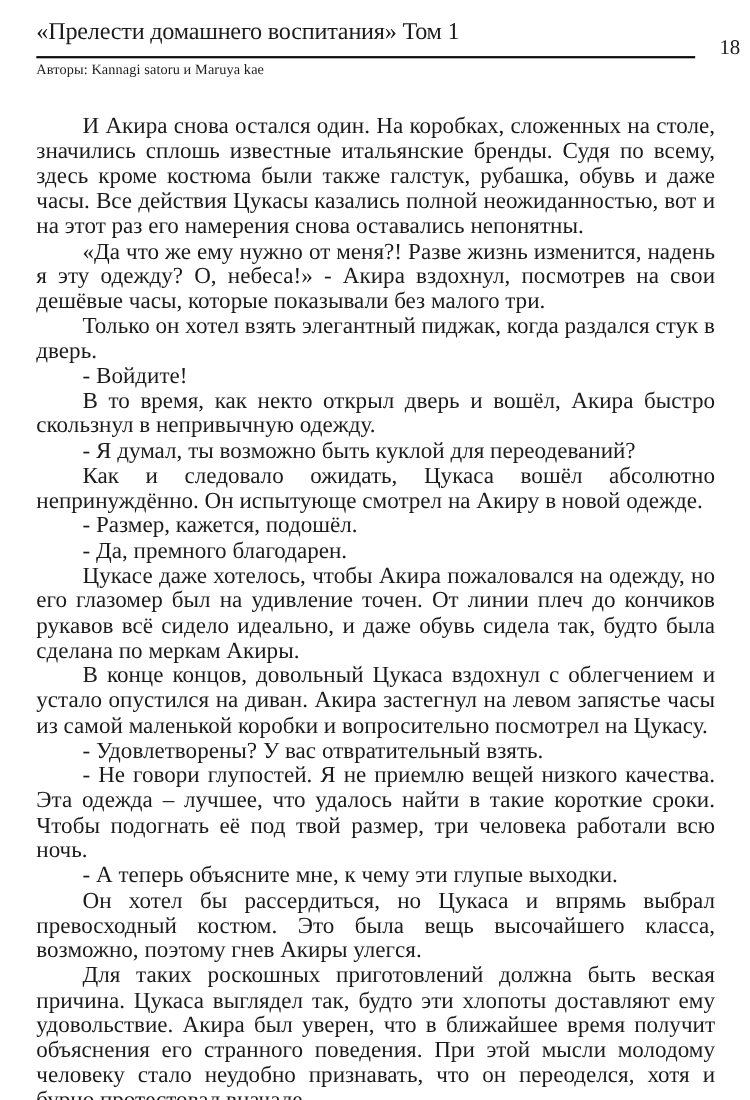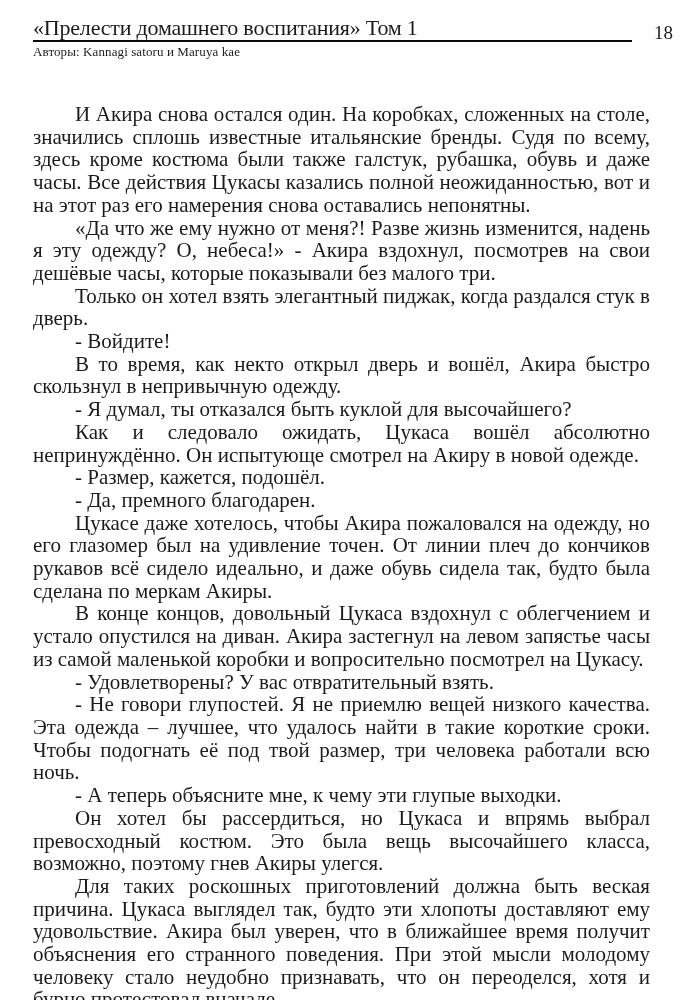--- a/index.html
+++ b/index.html
@@ -20,21 +20,21 @@
     left: 33px;
     width: 640px;
   }
   .header-row {
     display: flex;
     align-items: flex-end;
   }
   .title-wrap {
     flex: 1;
     border-bottom: 2px solid #0a0a0a;
-    padding-bottom: 1px;
+    padding-bottom: 11px;
   }
   .title {
     font-size: 22px;
     line-height: 22px;
     letter-spacing: -0.2px;
     white-space: nowrap;
   }
   .page-number {
     font-size: 19px;
     line-height: 19px;
@@ -79,21 +79,21 @@
     </div>
     <div class="authors">Авторы: Kannagi satoru и Maruya kae</div>
   </div>
 
   <div class="body-text">
       <p>И Акира снова остался один. На коробках, сложенных на столе, значились сплошь известные итальянские бренды. Судя по всему, здесь кроме костюма были также галстук, рубашка, обувь и даже часы. Все действия Цукасы казались полной неожиданностью, вот и на этот раз его намерения снова оставались непонятны.</p>
       <p>«Да что же ему нужно от меня?! Разве жизнь изменится, надень я эту одежду? О, небеса!» - Акира вздохнул, посмотрев на свои дешёвые часы, которые показывали без малого три.</p>
       <p>Только он хотел взять элегантный пиджак, когда раздался стук в дверь.</p>
       <p>- Войдите!</p>
       <p>В то время, как некто открыл дверь и вошёл, Акира быстро скользнул в непривычную одежду.</p>
-      <p>- Я думал, ты отказался быть куклой для высочайшего?</p>
+      <p>- Я думал, ты возможно быть куклой для переодеваний?</p>
       <p>Как и следовало ожидать, Цукаса вошёл абсолютно непринуждённо. Он испытующе смотрел на Акиру в новой одежде.</p>
       <p>- Размер, кажется, подошёл.</p>
       <p>- Да, премного благодарен.</p>
       <p>Цукасе даже хотелось, чтобы Акира пожаловался на одежду, но его глазомер был на удивление точен. От линии плеч до кончиков рукавов всё сидело идеально, и даже обувь сидела так, будто была сделана по меркам Акиры.</p>
       <p>В конце концов, довольный Цукаса вздохнул с облегчением и устало опустился на диван. Акира застегнул на левом запястье часы из самой маленькой коробки и вопросительно посмотрел на Цукасу.</p>
       <p>- Удовлетворены? У вас отвратительный взять.</p>
       <p>- Не говори глупостей. Я не приемлю вещей низкого качества. Эта одежда – лучшее, что удалось найти в такие короткие сроки. Чтобы подогнать её под твой размер, три человека работали всю ночь.</p>
       <p>- А теперь объясните мне, к чему эти глупые выходки.</p>
       <p>Он хотел бы рассердиться, но Цукаса и впрямь выбрал превосходный костюм. Это была вещь высочайшего класса, возможно, поэтому гнев Акиры улегся.</p>
       <p>Для таких роскошных приготовлений должна быть веская причина. Цукаса выглядел так, будто эти хлопоты доставляют ему удовольствие. Акира был уверен, что в ближайшее время получит объяснения его странного поведения. При этой мысли молодому человеку стало неудобно признавать, что он переоделся, хотя и бурно протестовал вначале.</p>

